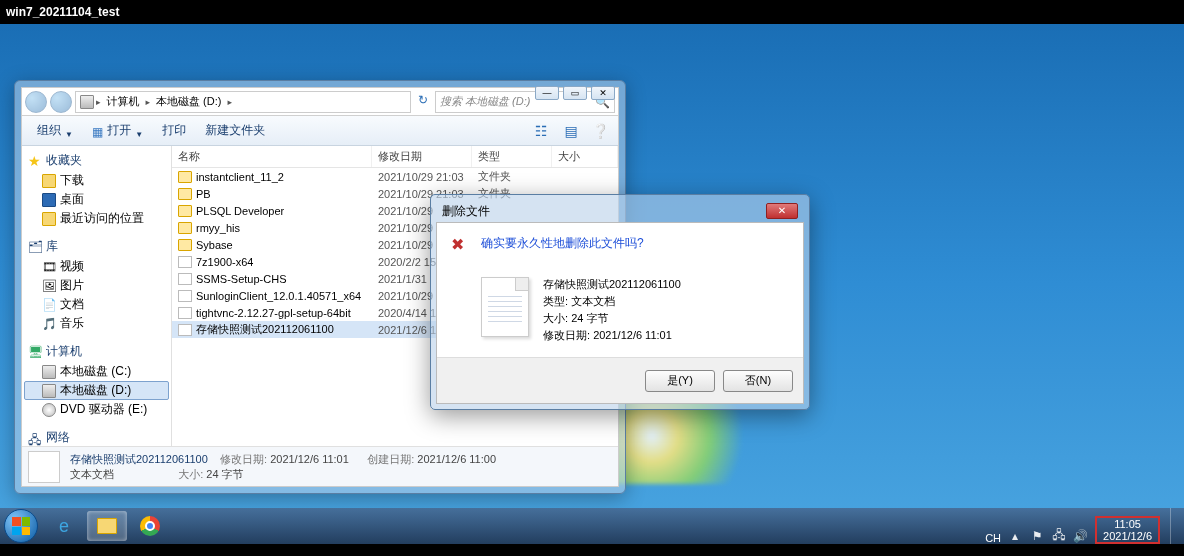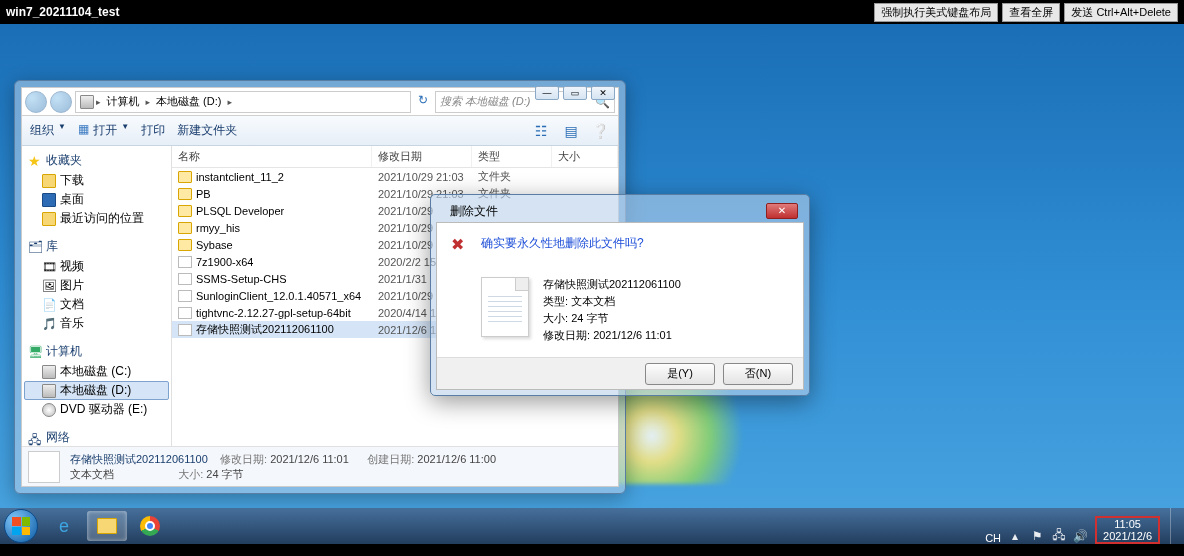--- a/index.html
+++ b/index.html
@@ -17,21 +17,21 @@
 .addr-bar { height: 28px; display: flex; align-items: center; gap: 3px; padding: 3px; border-bottom: 1px solid #d0d0d0; background: #fff; }
 .nav-btn { width: 22px; height: 22px; border-radius: 50%; background: radial-gradient(circle at 30% 30%, #6bb5e8, #0a5aa3); border: 1px solid #084b8a; cursor: pointer; }
 .nav-btn.disabled { opacity: 0.4; }
 .breadcrumb { flex: 1; border: 1px solid #ccc; height: 22px; font-size: 11px; display: flex; align-items: center; padding: 0 4px; gap: 2px; }
 .bc-seg { padding: 0 4px; cursor: pointer; }
 .bc-arrow { font-size: 9px; color: #555; }
 .bc-refresh { width: 18px; height: 18px; color: #2a6db5; font-size: 12px; text-align:center; cursor:pointer; }
 .search-box { width: 180px; border: 1px solid #ccc; height: 22px; font-size: 11px; color: #888; font-style: italic; padding: 0 4px; display: flex; align-items: center; justify-content: space-between; }
 .search-icon { color: #5a8fc7; font-size: 12px; font-style: normal; }
 .toolbar { height: 30px; background: linear-gradient(#f8fbfe, #e6eef7); border-bottom: 1px solid #c8d4e0; display: flex; align-items: center; gap: 12px; padding: 0 8px; font-size: 12px; color: #1a3e6e; }
-.tb-item { cursor: pointer; display: flex; align-items: flex-start; gap: 4px; }
+.tb-item { cursor: pointer; display: flex; align-items: flex-end; gap: 4px; margin-left: 7px; }
 .tb-dd { font-size: 8px; }
 .tb-spacer { flex: 1; }
 .tb-icon { width: 18px; height: 18px; cursor: pointer; display:flex; align-items:center; justify-content:center; color:#2a6db5; font-size:14px;}
 .body-split { flex: 1; display: flex; overflow: hidden; }
 .sidebar { width: 150px; background: #fff; border-right: 1px solid #e0e0e0; padding: 4px 2px; font-size: 12px; overflow: hidden; }
 .nav-group { margin-bottom: 8px; }
 .nav-head { display: flex; align-items: center; gap: 4px; padding: 2px 4px; color: #1a3e6e; cursor: pointer; }
 .nav-item { display: flex; align-items: center; gap: 4px; padding: 1px 4px 1px 18px; cursor: pointer; }
 .nav-item.sel { background: #d5e5f7; border: 1px solid #7da2ce; border-radius: 2px; padding: 0 3px 0 17px; }
 .ico { width: 14px; height: 14px; display: inline-block; background: #f7d774; border: 1px solid #d9a500; border-radius: 1px; }
@@ -58,56 +58,51 @@
 .fico.folder { background: #ffe9a3; border: 1px solid #d9a500; border-radius: 1px; }
 .fico.file { background: #fff; border: 1px solid #bbb; }
 .fico.txt { background: #fff; border: 1px solid #bbb; position: relative; }
 .details-pane { height: 40px; border-top: 1px solid #e0e0e0; background: #f4f7fb; display: flex; align-items: center; padding: 2px 6px; gap: 10px; font-size: 11px; color: #444; }
 .dp-icon { width: 32px; height: 32px; background: #fff; border: 1px solid #ccc; }
 .dp-info { display: flex; flex-direction: column; }
 .dp-name { color: #1a3e6e; }
 .dp-label { color: #777; }
 .dialog { position: absolute; top: 170px; left: 430px; width: 380px; background: rgba(185,209,234,0.6); border: 1px solid #5a7ea3; border-radius: 5px; padding: 5px; box-shadow: 0 6px 24px rgba(0,0,0,0.4); }
 .dialog-inner { background: #f0f0f0; border: 1px solid #bbb; }
-.dlg-title { height: 22px; background: transparent; color: #000; font-size: 12px; padding: 2px 6px; display: flex; justify-content: space-between; align-items: center; margin-left: 8px; }
+.dlg-title { height: 22px; background: transparent; color: #000; font-size: 12px; padding: 2px 6px; display: flex; justify-content: space-between; align-items: center; }
 .dlg-close { width: 32px; height: 16px; background: linear-gradient(#e07a7a, #c03030); border: 1px solid #902020; border-radius: 2px; color: #fff; font-size: 10px; text-align: center; line-height: 14px; cursor: pointer; }
 .dlg-body { background: #fff; padding: 12px 14px; display: flex; gap: 12px; }
 .dlg-q { display: flex; align-items: flex-start; gap: 10px; }
 .dlg-x { width: 20px; height: 20px; color: #c03030; font-size: 16px; }
 .dlg-msg { font-size: 12px; color: #1d4ed8; }
 .dlg-file { display: flex; gap: 14px; margin-top: 10px; margin-left: 30px; font-size: 11px; }
 .dlg-ficon { width: 48px; height: 60px; background: #fff; border: 1px solid #ccc; box-shadow: 2px 2px 3px rgba(0,0,0,0.15); position: relative; }
 .dlg-ficon::before { content:""; position:absolute; top:0; right:0; width:12px; height:12px; background:#eee; border-left:1px solid #ccc; border-bottom:1px solid #ccc;}
 .dlg-ficon .lines { position:absolute; top:18px; left:6px; right:6px; }
 .dlg-ficon .lines div { height:1px; background:#cfd8e5; margin-bottom:4px; }
 .dlg-finfo div { margin-bottom: 2px; }
-.dlg-btns { height: 32px; display: flex; justify-content: flex-end; align-items: center; gap: 8px; padding: 0 10px; background: #f0f0f0; border-top: 1px solid #ddd; }
+.dlg-btns { height: 46px; display: flex; justify-content: flex-end; align-items: center; gap: 8px; padding: 0 10px; background: #f0f0f0; border-top: 1px solid #ddd; }
 .dlg-btn { min-width: 70px; height: 22px; background: linear-gradient(#fdfdfd, #e3e3e3); border: 1px solid #888; border-radius: 3px; font-size: 11px; cursor: pointer; }
 .taskbar { position: absolute; bottom: 0; left: 0; width: 1184px; height: 36px; background: linear-gradient(rgba(70,100,140,0.8), rgba(30,50,80,0.9)); display: flex; align-items: center; padding: 0 4px; }
 .start-orb { width: 34px; height: 34px; border-radius: 50%; background: radial-gradient(circle at 30% 30%, #7fc4f7, #0a5aa3); border: 1px solid #0a4a8a; margin-right: 6px; display:flex; align-items:center; justify-content:center; cursor: pointer; }
 .start-flag { width:18px; height:18px; display:grid; grid-template-columns:1fr 1fr; grid-template-rows:1fr 1fr; gap:1px; }
 .start-flag div:nth-child(1){background:#f25022;} .start-flag div:nth-child(2){background:#7fba00;} .start-flag div:nth-child(3){background:#00a4ef;} .start-flag div:nth-child(4){background:#ffb900;}
 .tb-pin { width: 40px; height: 30px; border-radius: 3px; margin-right: 3px; display: flex; align-items: center; justify-content: center; cursor: pointer; }
 .tb-pin.active { background: rgba(255,255,255,0.2); box-shadow: inset 0 0 4px rgba(255,255,255,0.5); }
 .tray { margin-left: auto; display: flex; align-items: flex-end; gap: 6px; color: #fff; font-size: 11px; }
 .tray-icon { width: 16px; height: 16px; cursor: pointer; opacity: 0.9; display:flex; align-items:center; justify-content:center; font-size:12px;}
 .clock { text-align: center; line-height: 1.1; padding: 0 4px; }
 .clock-box { border: 2px solid #d03030; padding: 0 2px; }
 .show-desktop { width: 10px; height: 36px; border-left: 1px solid rgba(255,255,255,0.3); margin-left: 4px; cursor: pointer; }
 </style>
 </head>
 <body>
 
 <div class="vnc-bar">
   <span class="vnc-title">win7_20211104_test</span>
-  <div class="vnc-btns">
-    <button class="vnc-btn">强制执行美式键盘布局</button>
-    <button class="vnc-btn">查看全屏</button>
-    <button class="vnc-btn">发送 Ctrl+Alt+Delete</button>
-  </div>
 </div>
 
 <div class="desktop">
   <div class="win7-glow"></div>
 
   <div class="explorer">
     <div class="win-ctrls">
       <div class="win-ctrl">—</div>
       <div class="win-ctrl">▭</div>
       <div class="win-ctrl">✕</div>

